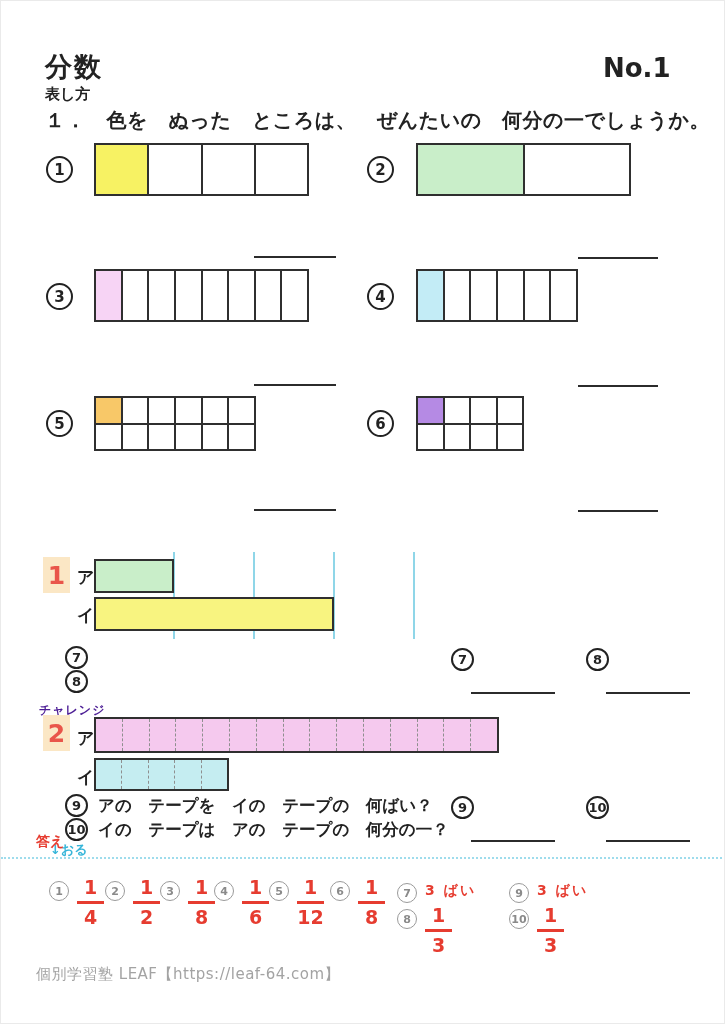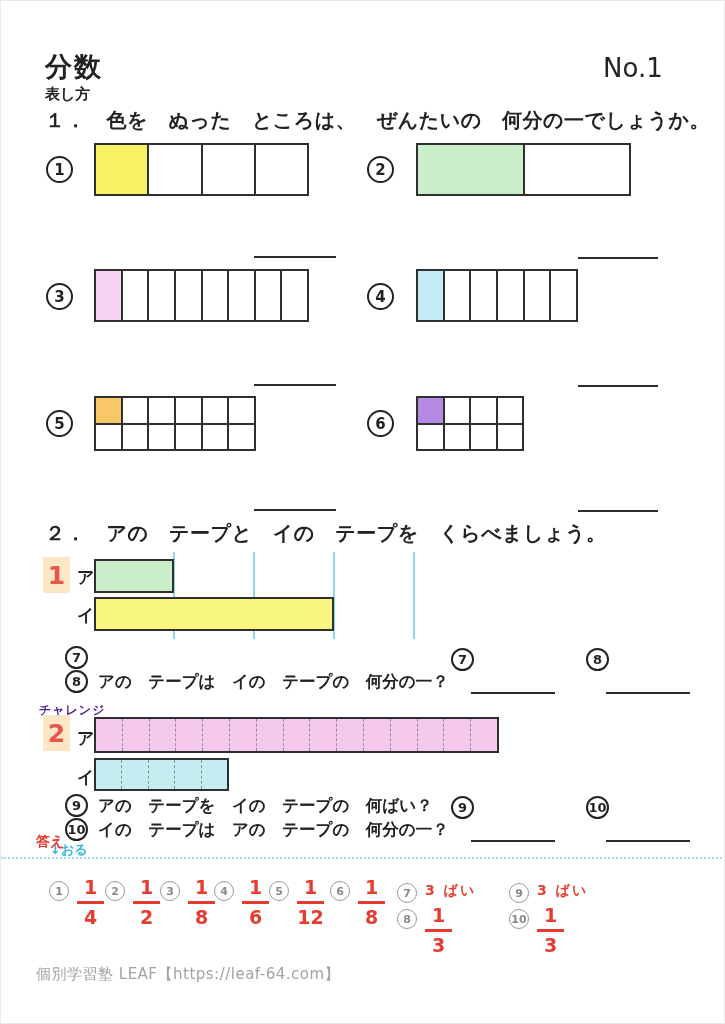--- a/index.html
+++ b/index.html
@@ -3,21 +3,21 @@
 <meta charset="utf-8">
 <style>
   html,body{margin:0;padding:0;background:#fff;}
   .page{
     position:relative;width:725px;height:1024px;background:#ffffff;
     font-family:"DejaVu Sans",sans-serif;color:#222;overflow:hidden;
     border:1px solid #eaeaea;box-sizing:border-box;
   }
   .abs{position:absolute;}
   .hdr-title{left:44px;top:48px;font-size:27px;font-weight:bold;letter-spacing:2px;font-family:Liberation Mono, monospace;}
-  .hdr-no{left:602px;top:52px;font-size:26px;font-weight:normal;}
+  .hdr-no{left:602px;top:52px;font-size:26px;font-weight:bold;}
   .hdr-sub{left:44px;top:84px;font-size:15px;font-weight:bold;}
   .q-heading{font-size:20px;font-weight:bold;letter-spacing:.5px;white-space:nowrap;}
   .q1-heading{left:44px;top:106px;font-family:Liberation Serif, serif;}
   .q2-heading{left:44px;top:519px;}
 
   .circ{
     width:27px;height:27px;border:2px solid #222;border-radius:50%;
     display:flex;align-items:center;justify-content:center;
     font-size:15px;font-weight:bold;box-sizing:border-box;background:#fff;
   }
@@ -156,21 +156,20 @@
       </div>
       <div class="grow">
         <div class="cell"></div>
         <div class="cell"></div>
         <div class="cell"></div>
         <div class="cell"></div>
       </div>
     </div>
   <div class="blank" style="left:577px;top:509px;width:80px"></div>
 
-  <div class="abs q-heading q2-heading">２．　アの　テープと　イの　テープを　くらべましょう。</div>
 
   <div class="vline" style="left:172px;background:#8fd6e8"></div>
   <div class="vline" style="left:252px;background:#8fd6e8"></div>
   <div class="vline" style="left:332px;background:#8fd6e8"></div>
   <div class="vline" style="left:412px;background:#8fd6e8"></div>
 
   <div class="marker" style="left:42px;top:556px;background:#fbe7c5;color:#e9554a">1</div>
   <div class="tape-label" style="left:76px;top:565px">ア</div>
   <div class="grid" style="left: 93px; top: 558px; width: 80px; height: 34px; background: rgb(201, 238, 201);">
       <div class="grow">
@@ -182,21 +181,20 @@
       <div class="grow">
         <div class="cell"></div>
       </div>
     </div>
 
   <div class="qline" style="left:64px;top:645px">
     <span class="circ-inline">7</span>
   </div>
   <div class="qline" style="left:64px;top:669px">
     <span class="circ-inline">8</span>
-    <span>アの　テープは　イの　テープの　何分の一？</span>
   </div>
   <span class="circ-inline abs" style="left:450px;top:647px">7</span>
   <span class="circ-inline abs" style="left:585px;top:647px">8</span>
   <div class="blank" style="left:470px;top:691px;width:84px"></div>
   <div class="blank" style="left:605px;top:691px;width:84px"></div>
 
   <div class="challenge-label" style="left:38px;top:701px;color:#4c1d95">チャレンジ</div>
   <div class="marker" style="left:42px;top:714px;background:#fbe7c5;color:#e9554a">2</div>
   <div class="tape-label" style="left:76px;top:726px">ア</div>
   <div class="grid" style="left: 93px; top: 716px; width: 405px; height: 36px; background: rgb(245, 201, 238);">

